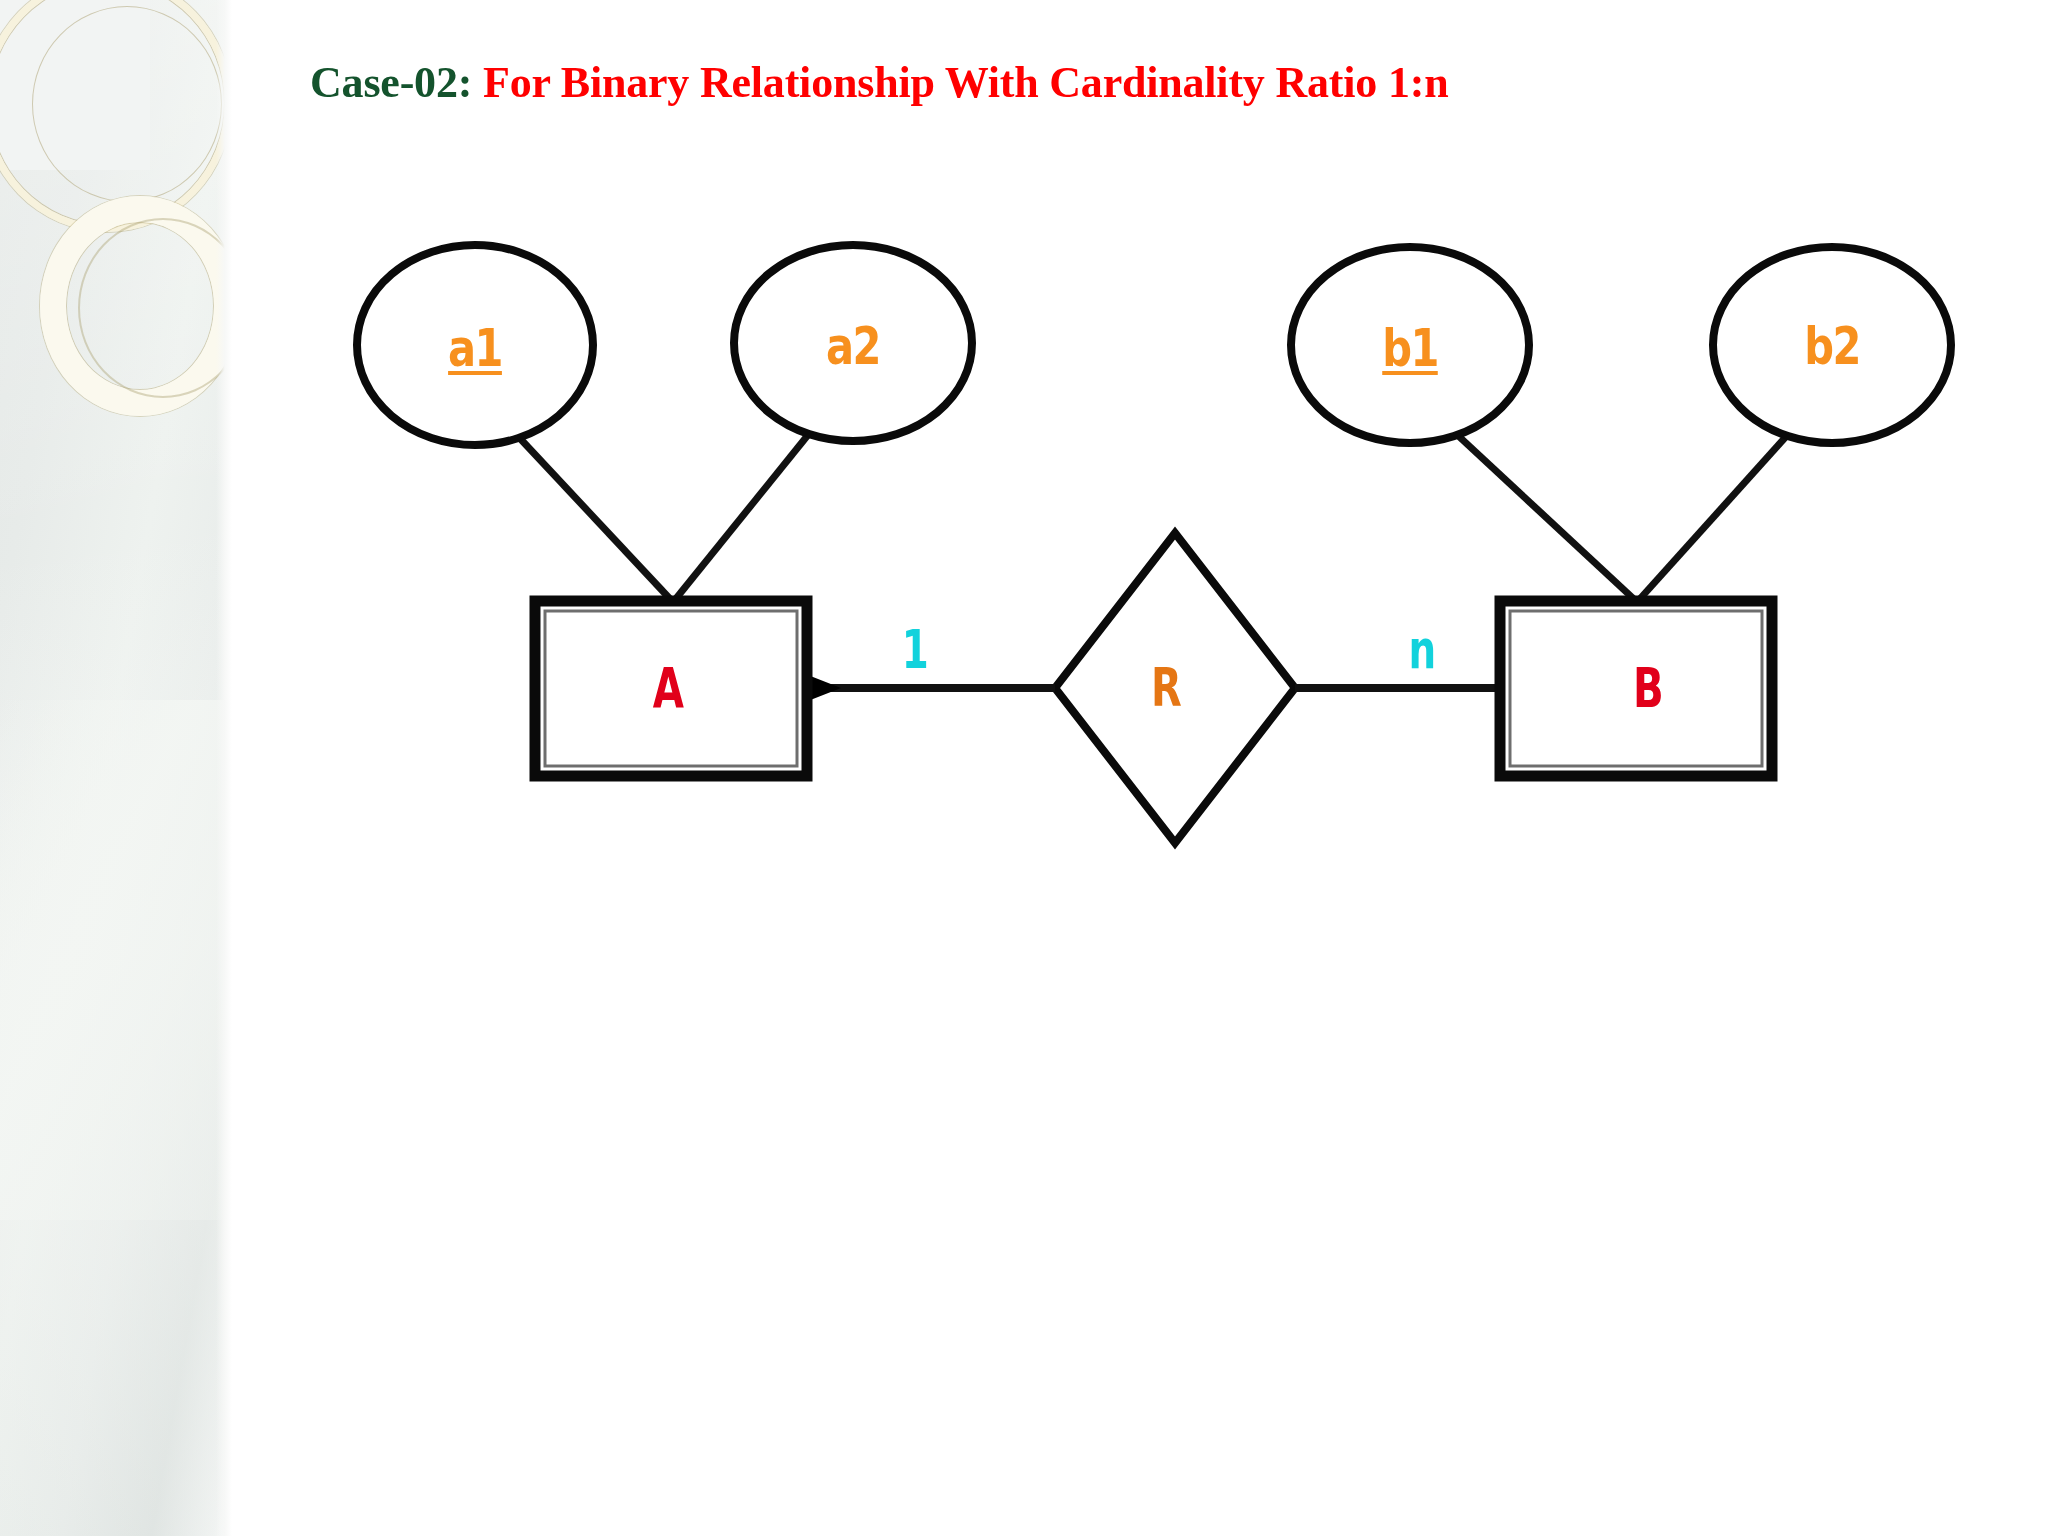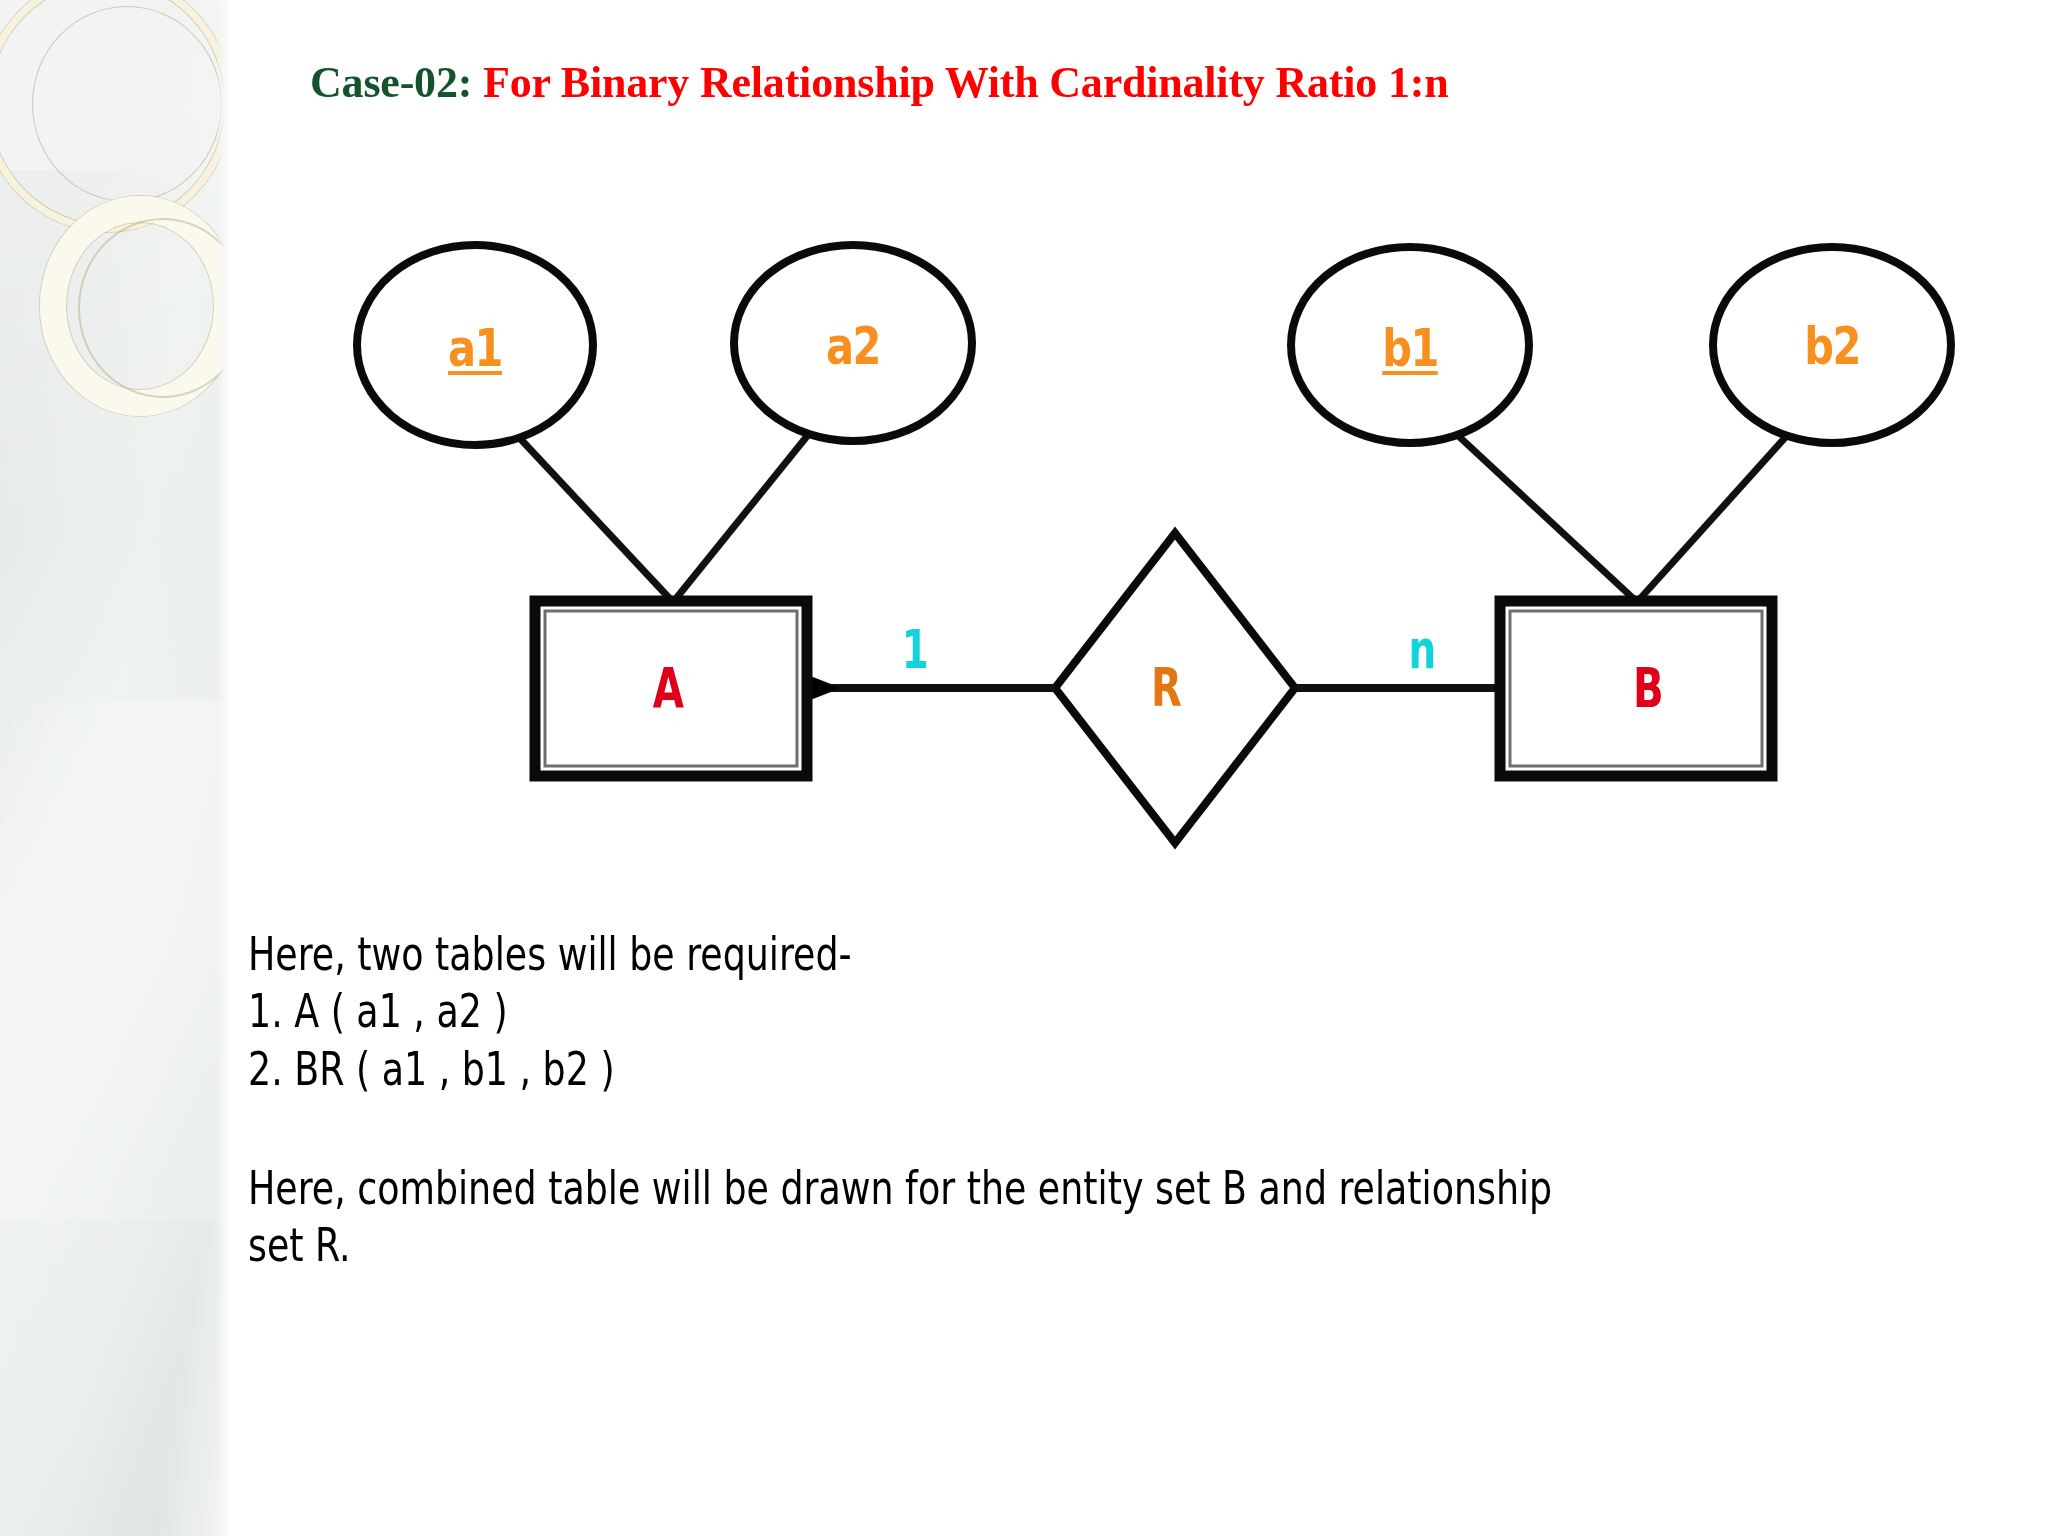--- a/index.html
+++ b/index.html
@@ -209,23 +209,14 @@
   <div class="node-label attr-label" style="left:1832px; top:346px;">b2</div>
 
   <div class="node-label entity-label" style="left:668px; top:688px;">A</div>
   <div class="node-label entity-label" style="left:1648px; top:688px;">B</div>
 
   <div class="node-label rel-label" style="left:1166px; top:688px;">R</div>
 
   <div class="node-label card-label" style="left:915px; top:650px;">1</div>
   <div class="node-label card-label" style="left:1422px; top:650px;">n</div>
 
-  <div id="body-text">
-    <div class="ln">Here, two tables will be required-</div>
-    <div class="ln">1. A ( a1 , a2 )</div>
-    <div class="ln">2. BR ( a1 , b1 , b2 )</div>
-    <div class="para">
-      <div class="ln2">Here, combined table will be drawn for the entity set B and relationship</div>
-      <div class="ln2">set R.</div>
-    </div>
-  </div>
 
 </div>
 
 </body></html>

